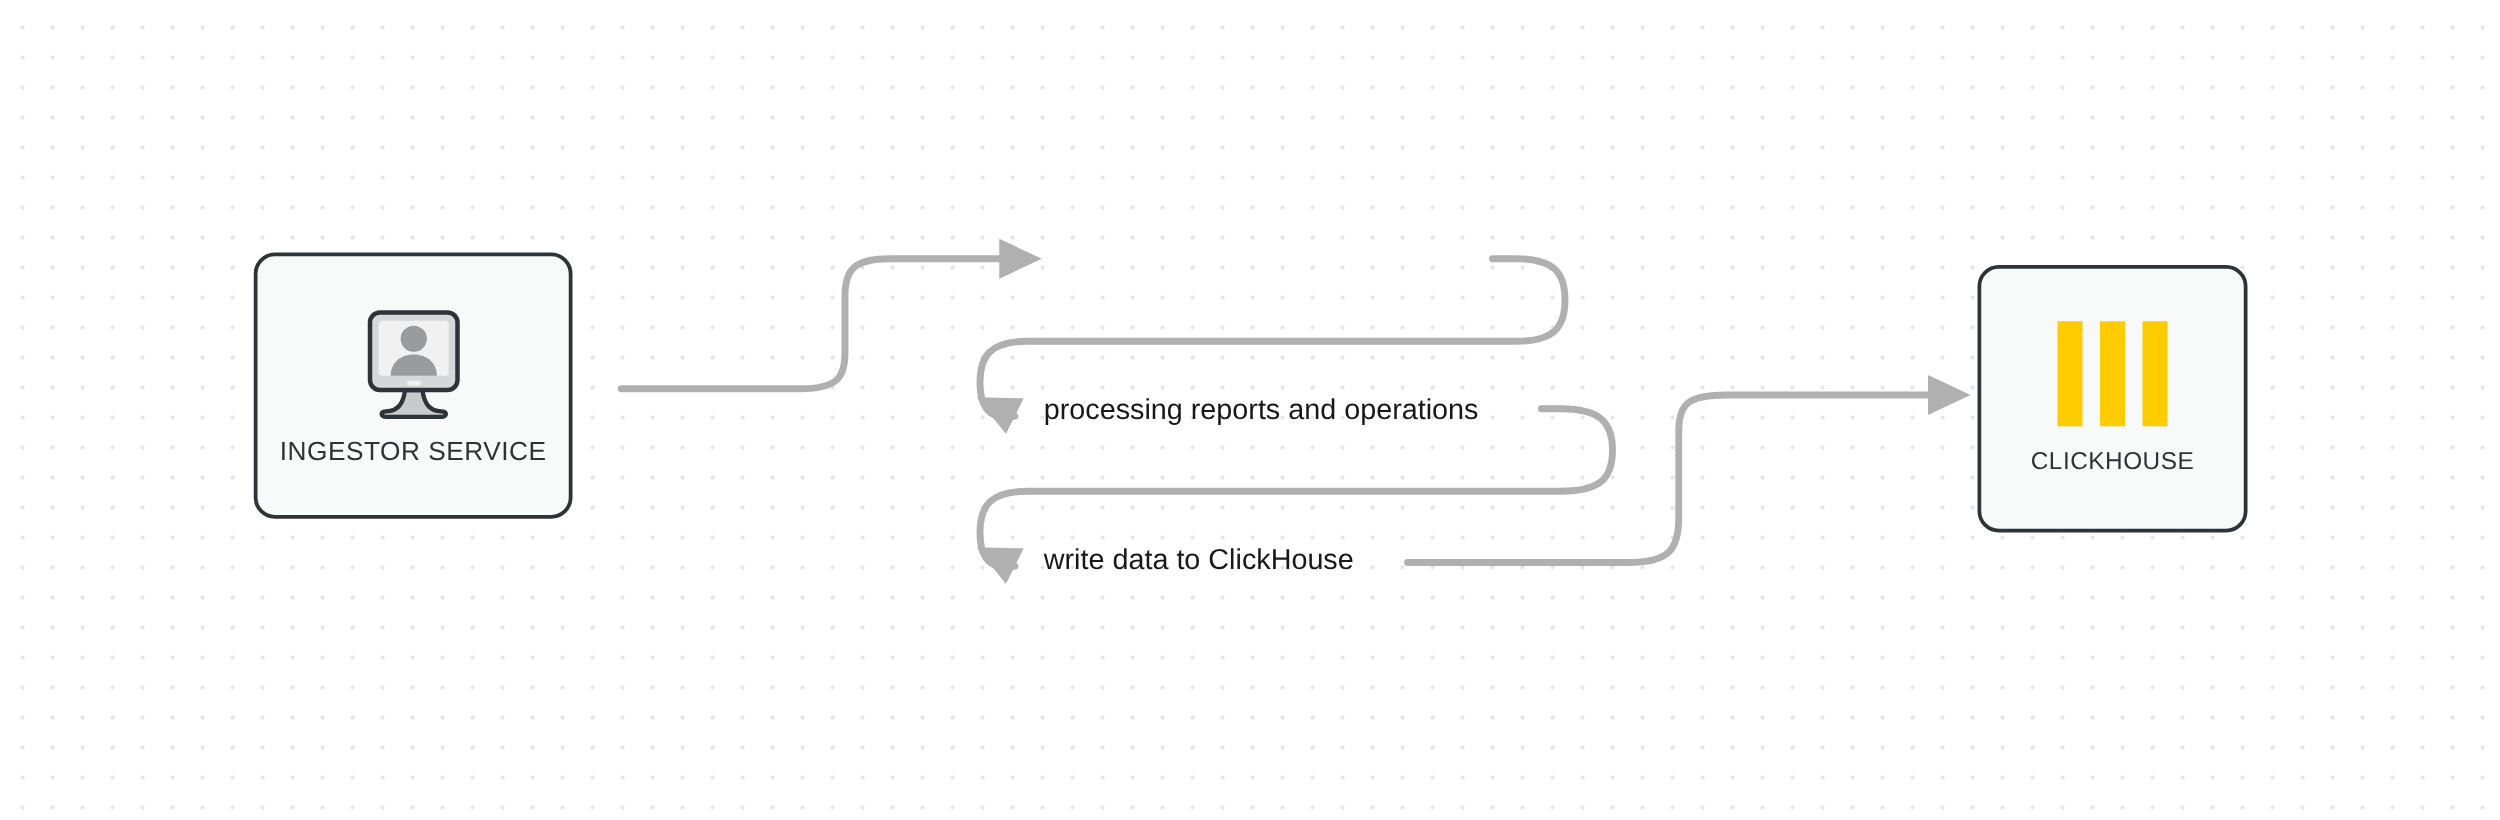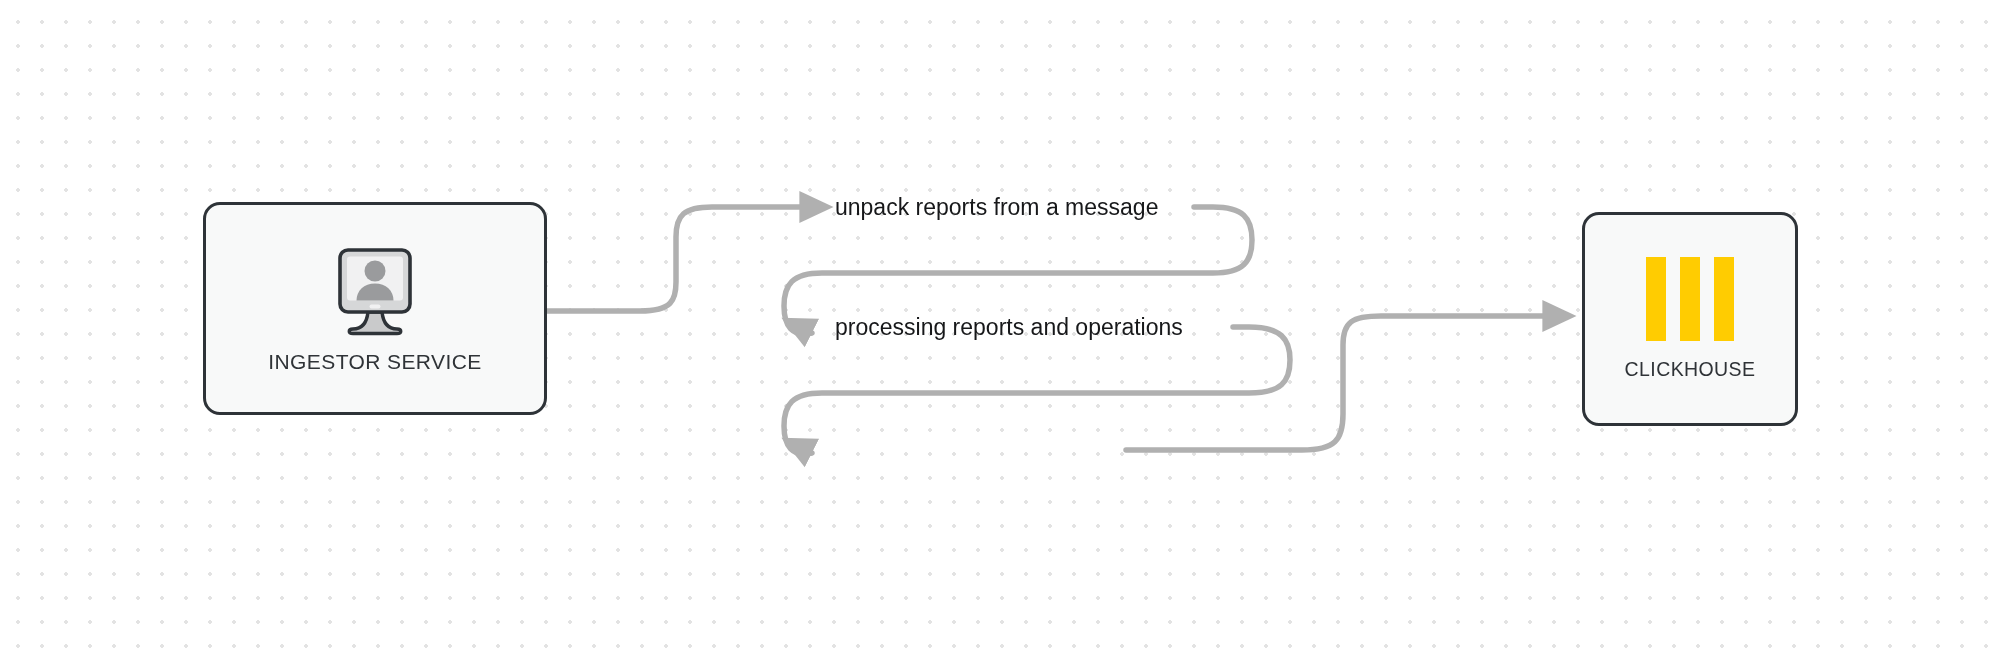--- a/index.html
+++ b/index.html
@@ -37,21 +37,21 @@
     border: 3px solid #2e3338;
     border-radius: 17px;
     display: flex;
     flex-direction: column;
     align-items: center;
     justify-content: center;
   }
   .node-ingestor {
     left: 203px;
     top: 202px;
-    width: 344px;
+    width: 255px;
     height: 213px;
   }
   .node-clickhouse {
     left: 1582px;
     top: 212px;
     width: 216px;
     height: 214px;
   }
   .node-label {
     margin-top: 14px;
@@ -164,16 +164,16 @@
 
   <div class="node node-clickhouse">
     <span class="icon-clickhouse">
       <span class="ch-bar"></span>
       <span class="ch-bar"></span>
       <span class="ch-bar"></span>
     </span>
     <div class="node-label">CLICKHOUSE</div>
   </div>
 
-  <div class="edge-label edge-label-1">unpack reports from a message</div>
   <div class="edge-label edge-label-2">processing reports and operations</div>
+  <div class="edge-label edge-label-3">write data to ClickHouse</div>
 
 </div>
 
 </body></html>

